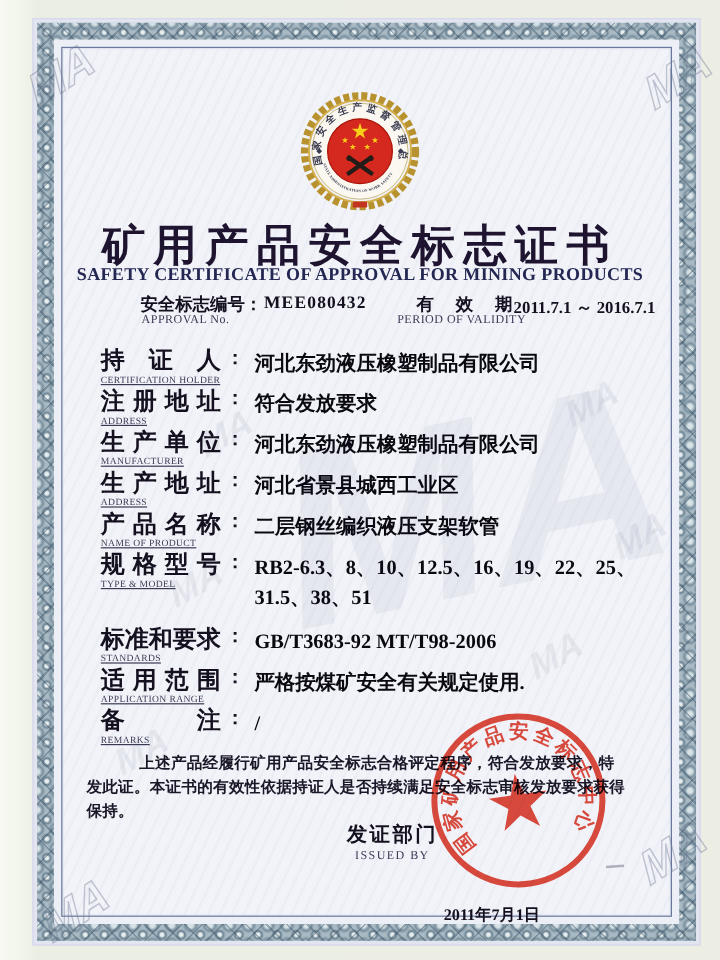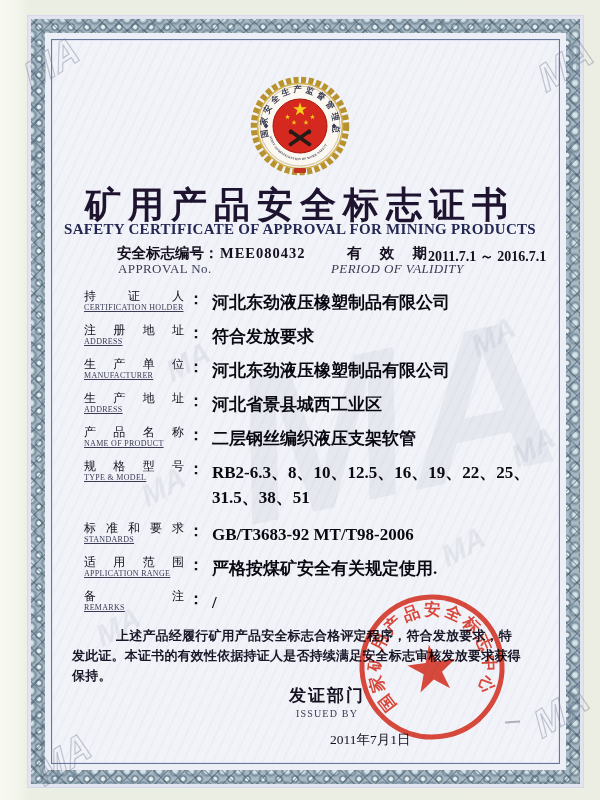--- a/index.html
+++ b/index.html
@@ -33,41 +33,41 @@
   .wm-small{font-size:30px;color:rgba(128,138,164,.13);transform:rotate(-30deg) skewX(-6deg);}
   
   .emblem{position:absolute;left:250px;top:76px;}
   .title{position:absolute;left:0;top:181px;width:600px;text-align:center;
          font-size:36px;font-weight:700;letter-spacing:7px;color:#1e1430;white-space:nowrap;}
   .subtitle{position:absolute;left:0;top:221px;width:600px;text-align:center;
             font-size:15px;font-weight:700;letter-spacing:.3px;color:#232752;}
   
   .approval{position:absolute;left:0;top:244px;width:556px;height:34px;}
   .ap-lab{position:absolute;font-weight:700;color:#14101f;}
-  .ap-en{position:absolute;font-size:13px;letter-spacing:.4px;color:#3a3a55;}
+  .ap-en{position:absolute;font-size:10px;letter-spacing:.4px;color:#3a3a55;}
   .jz{display:inline-block;text-align:justify;text-align-last:justify;text-justify:inter-character;}
   
   .fields{position:absolute;left:84px;top:290px;width:460px;}
   .row{display:flex;min-height:34px;align-items:flex-start;}
   .row.gap{margin-top:12px;}
   .lab{width:104px;flex:none;}
-  .lab .zh{display:block;width:100px;font-size:12px;font-weight:400;color:#14101f;
+  .lab .zh{display:block;width:100px;font-size:20px;font-weight:700;color:#14101f;
            text-align:justify;text-align-last:justify;text-justify:inter-character;line-height:1.1;}
   .lab .en{display:block;font-size:8px;letter-spacing:.3px;color:#3a3a55;margin-top:0px;white-space:nowrap;text-decoration:underline;}
   .colon{font-size:16px;font-weight:700;color:#14101f;margin:0 8px 0 0;line-height:1.1;}
   .val{font-size:17px;font-weight:700;color:#0a0912;line-height:1.45;padding-top:1px;max-width:330px;}
   
   .declaration{position:absolute;left:72px;top:626px;width:452px;
                font-size:13px;font-weight:700;color:#1a1728;line-height:1.55;
                text-indent:44px;letter-spacing:.2px;}
   .issued{position:absolute;left:268px;top:684px;width:118px;text-align:center;}
   .issued .cn{font-size:17px;font-weight:700;letter-spacing:2px;color:#14101f;}
   .issued .en{font-size:10px;letter-spacing:1.2px;color:#3a3a55;margin-top:1px;}
-  .issue-date{position:absolute;left:330px;top:731px;width:120px;text-align:left;
-              font-size:13.5px;font-weight:400;color:#14101f;white-space:nowrap;}
+  .issue-date{position:absolute;left:330px;top:754px;width:120px;text-align:right;
+              font-size:13.5px;font-weight:700;color:#14101f;white-space:nowrap;}
   .seal{position:absolute;left:347px;top:582px;mix-blend-mode:multiply;}
   .stray{position:absolute;left:505px;top:721px;width:15px;height:2px;
          background:rgba(92,96,116,.45);transform:rotate(-4deg);}
 </style>
 </head>
 <body>
 
 <div class="page">
 
   <div class="frame">
@@ -129,21 +129,21 @@
   <div class="title">矿用产品安全标志证书</div>
   <div class="subtitle">SAFETY CERTIFICATE OF APPROVAL FOR MINING PRODUCTS</div>
 
   <div class="approval">
     <span class="ap-lab" style="left:117px;top:0;font-size:14.5px;">安全标志编号</span>
     <span class="ap-lab" style="left:204px;top:0;font-size:14.5px;">：</span>
     <span class="ap-en" style="left:118px;top:17px;">APPROVAL No.</span>
     <span class="ap-lab" style="left:220px;top:1px;font-size:14.5px;letter-spacing:1px;">MEE080432</span>
     <span class="ap-lab jz" style="left:331px;top:0;width:80px;font-size:14.5px;margin-left:16px;">有效期</span>
     <span class="ap-lab" style="left:413px;top:0;font-size:14.5px;">：</span>
-    <span class="ap-en" style="left:331px;top:17px;font-style:italic;">PERIOD OF VALIDITY</span>
+    <span class="ap-en" style="left:331px;top:17px;">PERIOD OF VALIDITY</span>
     <span class="ap-lab" style="left:428px;top:4px;font-size:14px;white-space:nowrap;">2011.7.1 ～ 2016.7.1</span>
   </div>
 
   <div class="fields">
     <div class="row">
       <div class="lab">
         <span class="zh">持证人</span>
         <span class="en">CERTIFICATION HOLDER</span>
       </div>
       <span class="colon">：</span>

